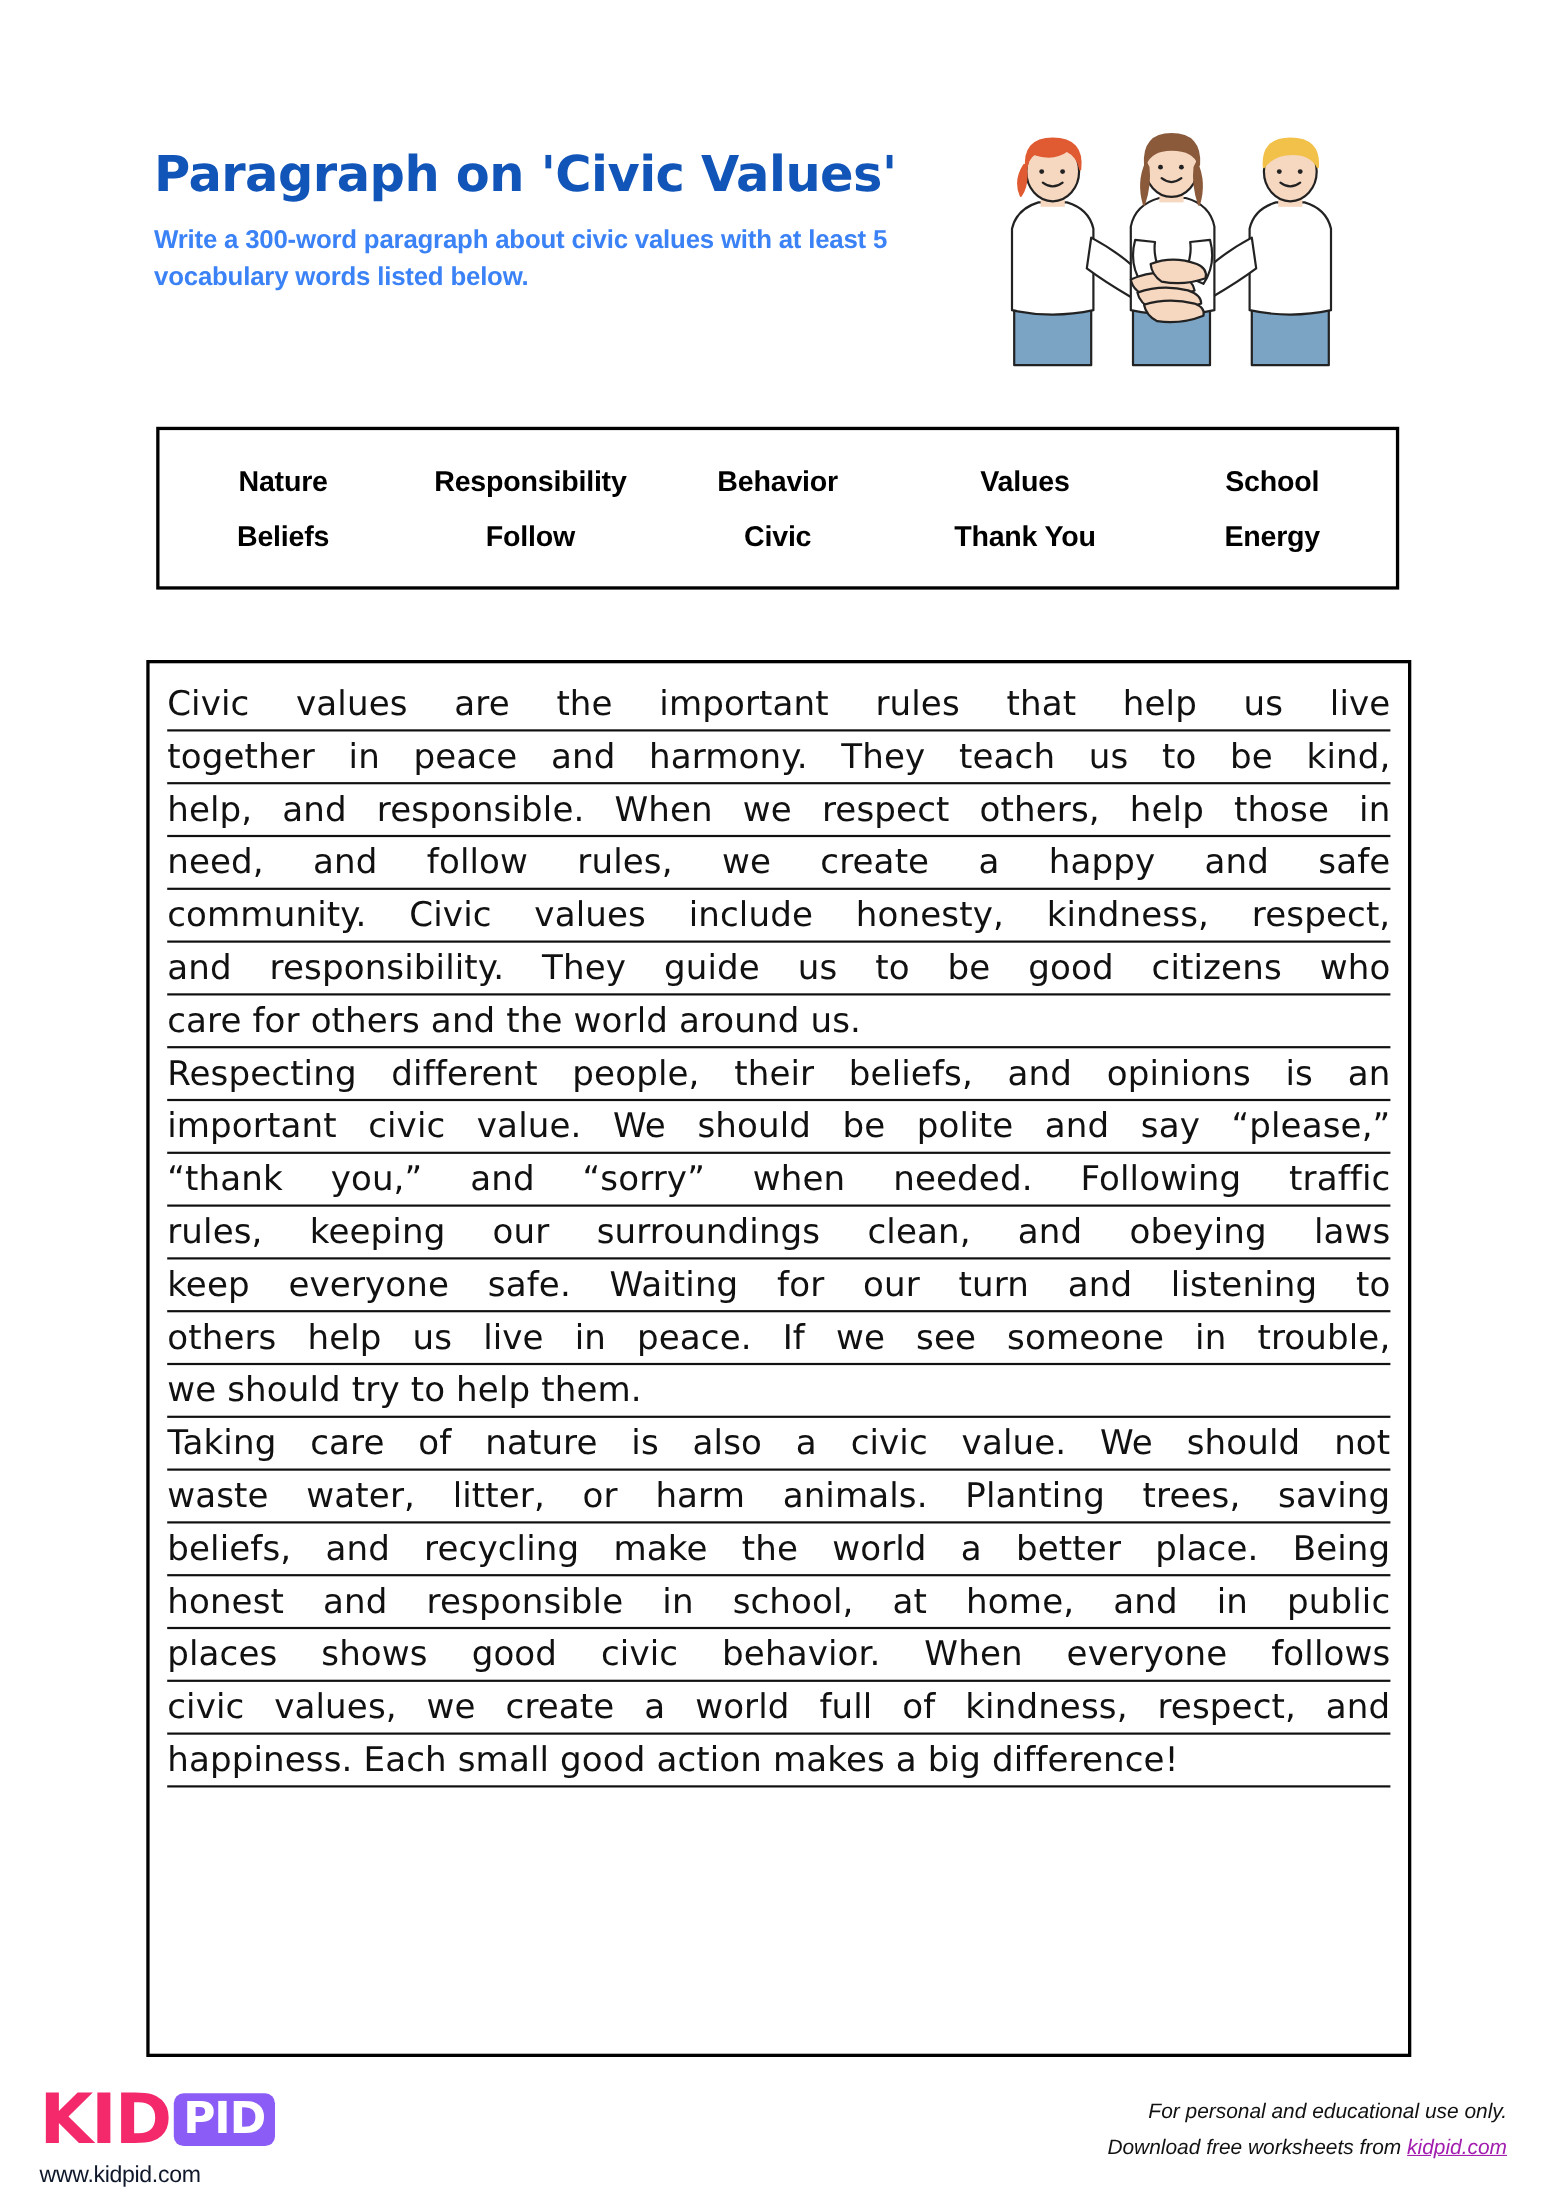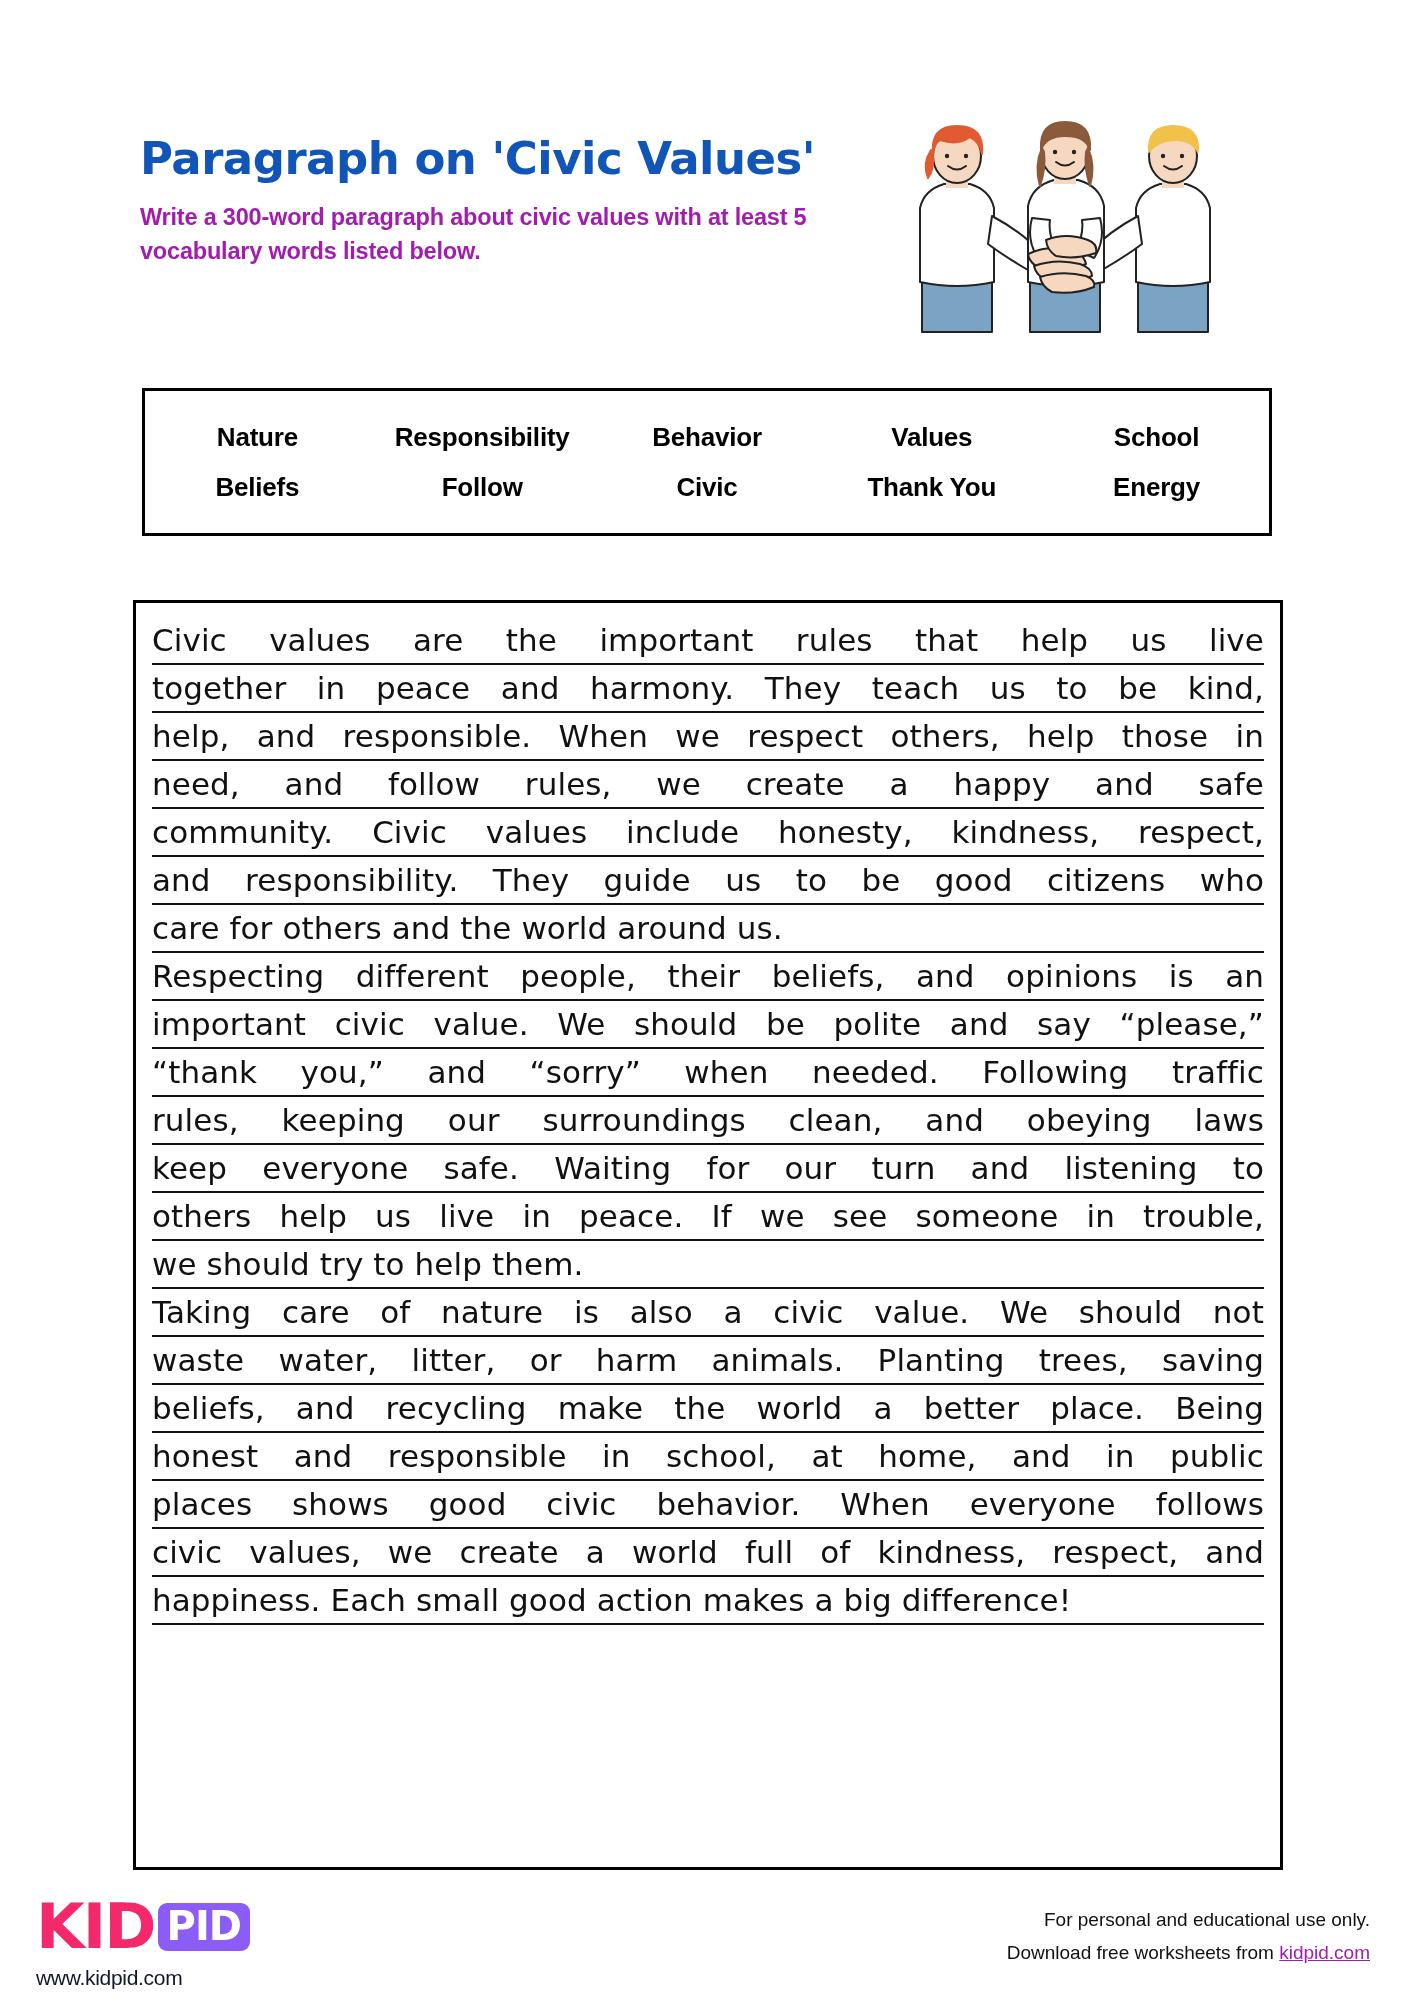--- a/index.html
+++ b/index.html
@@ -39,21 +39,21 @@
     letter-spacing: -0.5px;
     line-height: 1.05;
     margin: 0;
     white-space: nowrap;
   }
   .subtitle {
     margin-top: 18px;
     font-family: "Liberation Sans", sans-serif;
     font-size: 23.5px;
     font-weight: bold;
-    color: #a21caf;
+    color: #3b82f6;
     line-height: 1.45;
     max-width: 740px;
     letter-spacing: -0.2px;
   }
 
   
   .illustration {
     position: absolute;
     left: 900px;
     top: 120px;
@@ -174,20 +174,21 @@
   }
   .credits {
     position: absolute;
     right: 44px;
     top: 8px;
     text-align: right;
     font-family: "Liberation Sans", sans-serif;
     font-size: 19px;
     color: #111;
     line-height: 1.75;
+    font-style: italic;
   }
   .credits a, .credits .link {
     color: #a21caf;
     text-decoration: underline;
   }
 </style>
 </head>
 <body>
 
 <div class="page">

